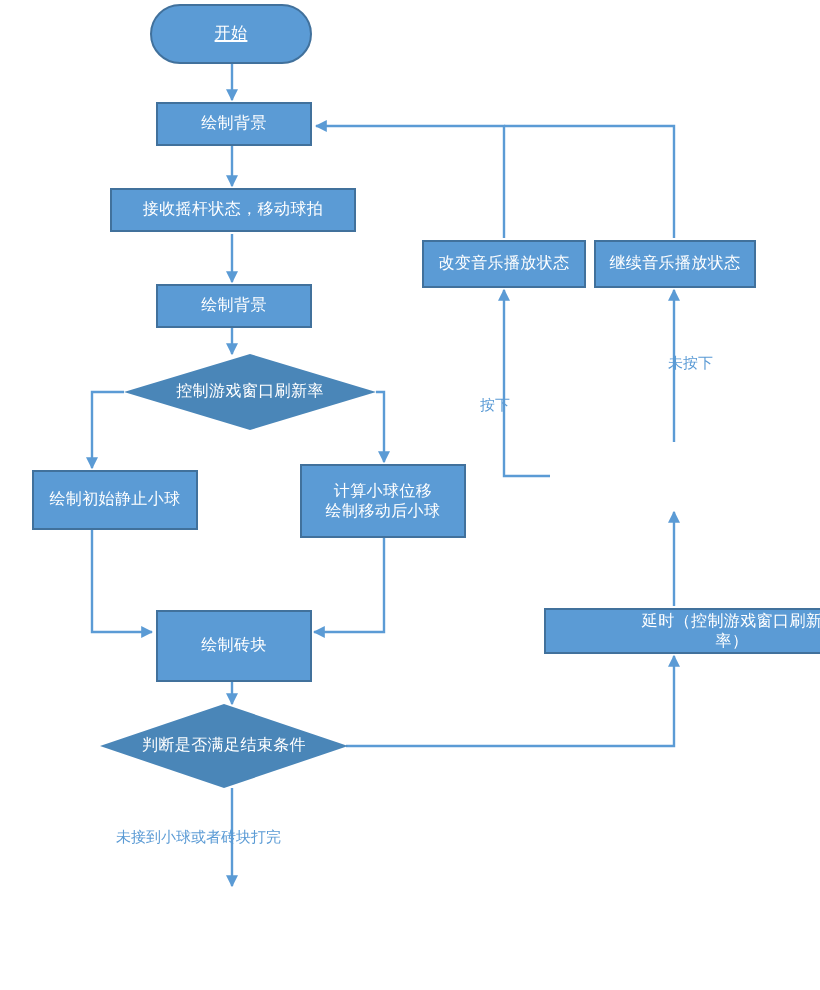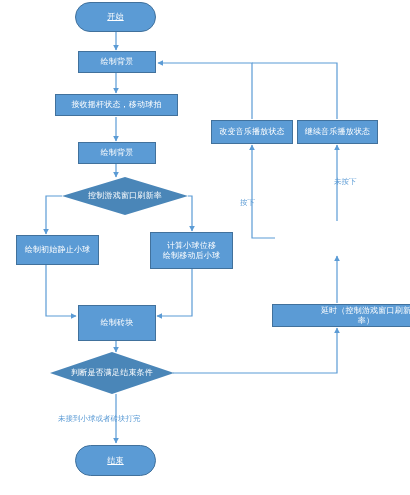--- a/index.html
+++ b/index.html
@@ -162,23 +162,20 @@
     <span>绘制砖块</span>
   </div>
 
   <div class="node diamond" style="left:50px; top:352px; width:124px; height:42px;">
     <svg class="dshape" viewBox="0 0 124 42" preserveAspectRatio="none">
       <polygon points="62,0 124,21 62,42 0,21" fill="#4a86b8"></polygon>
     </svg>
     <span class="dlabel">判断是否满足结束条件</span>
   </div>
 
-  <div class="node term" style="left:75px; top:445px; width:81px; height:31px;">
-    <span>结束</span>
-  </div>
 
   <div class="node proc" style="left:211px; top:120px; width:82px; height:24px;">
     <span>改变音乐播放状态</span>
   </div>
 
   <div class="node proc" style="left:297px; top:120px; width:81px; height:24px;">
     <span>继续音乐播放状态</span>
   </div>
 
 

